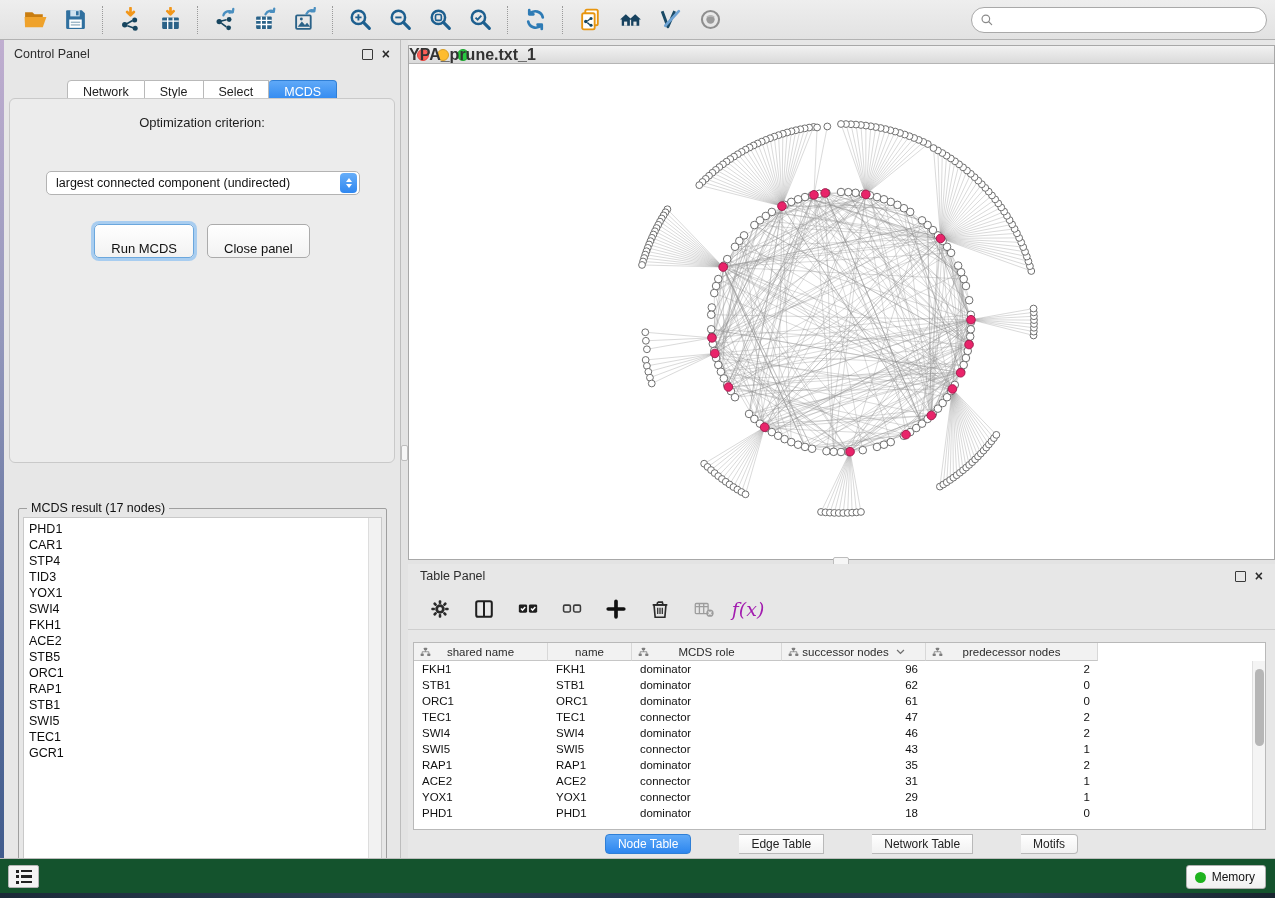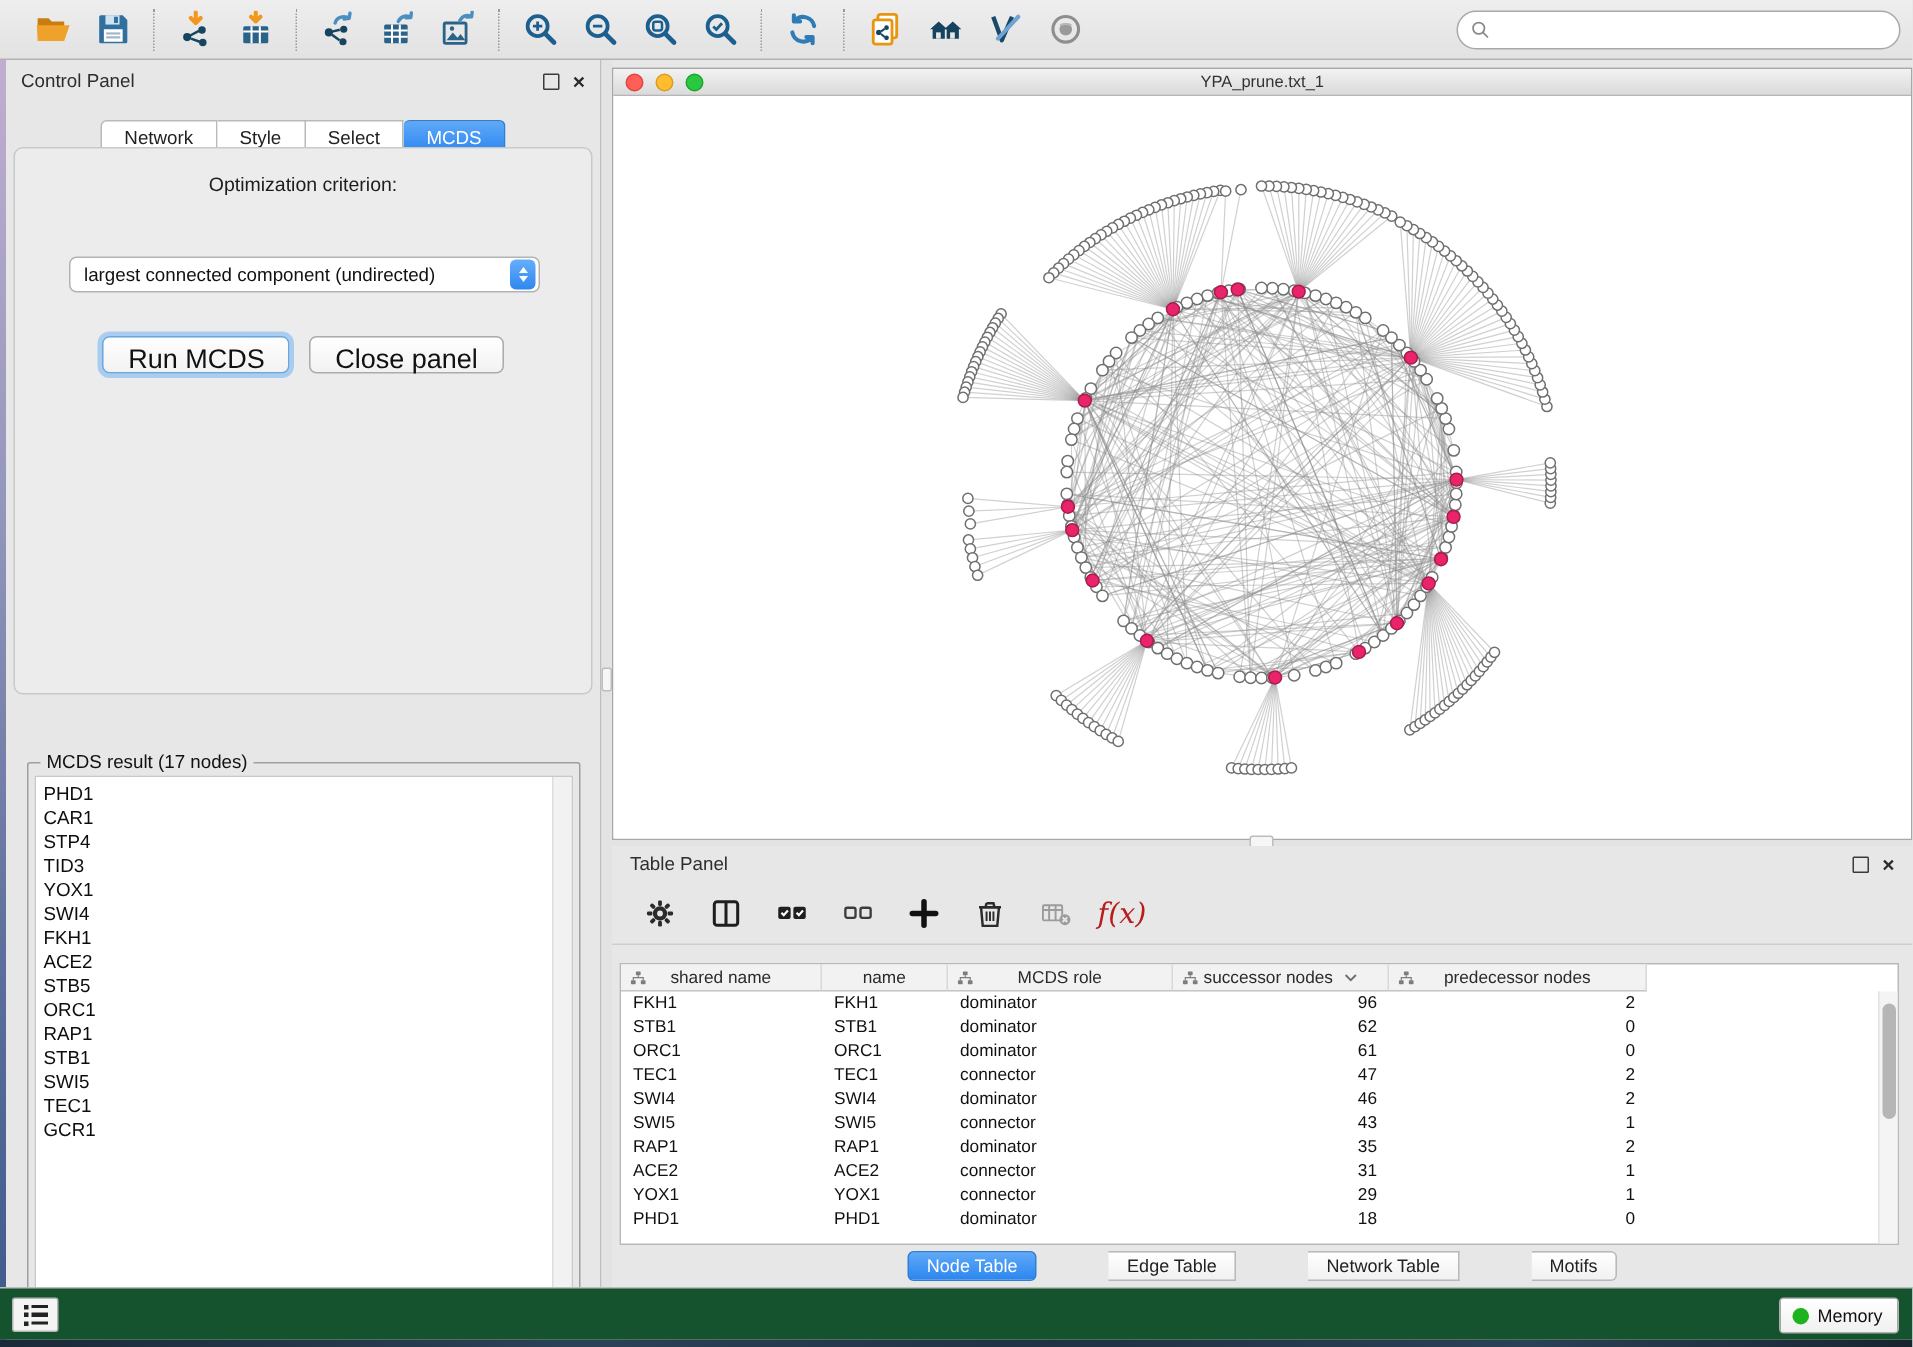--- a/index.html
+++ b/index.html
@@ -48,21 +48,21 @@
     background:#ececec; border:1px solid #c9c9c9; border-radius:6px; }
   .opt-label { text-align:center; margin-top:16px; font-size:13px; color:#1d1d1d; }
   .select-box { position:absolute; left:36px; top:36px; width:314px; height:24px; background:#fff;
     border:1px solid #b3b3b3; border-radius:5px; display:flex; align-items:center; margin-top:36px; }
   .select-value { flex:1; font-size:12.5px; padding-left:9px; color:#111; white-space:nowrap; }
   .select-stepper { width:17px; height:20px; margin-right:2px; border-radius:4px;
     background:linear-gradient(#66aef9,#2f87f0); display:flex; flex-direction:column; align-items:center; justify-content:center; gap:2px; }
   .arr-up { width:0; height:0; border-left:3.5px solid transparent; border-right:3.5px solid transparent; border-bottom:4.5px solid #fff; }
   .arr-dn { width:0; height:0; border-left:3.5px solid transparent; border-right:3.5px solid transparent; border-top:4.5px solid #fff; }
   .cp-buttons { position:absolute; left:0; top:125px; width:100%; display:flex; justify-content:center; gap:13px; }
-  .cp-btn { height:25px; padding:4px 16px; font-size:18px; background:linear-gradient(#ffffff,#f2f2f2);
+  .cp-btn { height:25px; padding:16px 16px; font-size:13px; background:linear-gradient(#ffffff,#f2f2f2);
     border:1px solid #ababab; border-radius:5px; color:#111; }
   .cp-btn.focused { box-shadow:0 0 0 3px #a8cdf0; border-color:#6ba7dd; }
 
   .result-fieldset { position:absolute; left:14px; top:468px; width:369px; height:371px;
     border:1px solid #9f9f9f; border-radius:2px; }
   .result-legend { position:absolute; left:8px; top:-8px; background:#e7e7e7; padding:0 4px; font-size:12.5px; color:#111; }
   .result-list { position:absolute; left:4px; top:8px; right:4px; bottom:4px; background:#fff;
     border:1px solid #c9c9c9; overflow:hidden; display:flex; }
   .result-items { flex:1; padding:3px 0 0 5px; }
   .result-item { font-size:12.5px; line-height:16px; color:#0d0d0d; }
@@ -75,35 +75,35 @@
 
   .network-window { position:absolute; left:408px; top:45px; width:867px; height:515px;
     border:1px solid #a8a8a8; background:#fff; }
   .net-titlebar { height:18px; background:linear-gradient(#f2f2f2,#dadada); border-bottom:1px solid #b5b5b5;
     display:flex; align-items:center; position:relative; }
   .traffic { display:flex; gap:8px; margin-left:8px; }
   .light { width:12px; height:12px; border-radius:50%; }
   .light.red { background:#ff5f57; border:1px solid #e0443e; }
   .light.yellow { background:#febc2e; border:1px solid #d89e24; }
   .light.green { background:#28c840; border:1px solid #1da52f; }
-  .net-title { position:absolute; left:0; right:0; text-align:center; font-size:11px; font-weight:normal; color:#333; }
+  .net-title { position:absolute; left:0; right:0; font-size:16px; font-weight:bold; color:#333; }
   .net-canvas { width:865px; height:495px; background:#fff; }
 
   .hsplitter { position:absolute; left:408px; top:560px; width:867px; height:4px; background:#e3e3e3; }
   .hsplit-handle { position:absolute; left:425px; top:-3px; width:16px; height:9px;
     background:#f6f6f6; border:1px solid #bdbdbd; border-radius:2px; }
 
   
   .table-panel { position:absolute; left:408px; top:564px; width:867px; height:294px; background:#e7e7e7; }
   .tp-header { height:24px; display:flex; align-items:center; padding:0 12px; }
   .tp-toolbar { height:42px; display:flex; align-items:center; gap:16px; padding-left:18px;
     border-bottom:1px solid #cfcfcf; }
   .tp-tool { width:28px; height:28px; border:none; background:none; display:flex; align-items:center; justify-content:center; }
   .tp-tool svg { width:22px; height:22px; }
-  .fx-label { font-family:"DejaVu Serif", serif; font-style:italic; font-size:19px; color:#b91c1c; }
+  .fx-label { font-family:"DejaVu Serif", serif; font-style:italic; font-size:19px; color:#a21caf; }
 
   .table-wrap { position:absolute; left:5px; top:78px; width:853px; height:188px; background:#fff;
     border:1px solid #b9b9b9; }
   .thead { display:flex; height:18px; }
   .th { background:#f2f2f2; border-right:1px solid #d8d8d8; border-bottom:1px solid #c6c6c6;
     display:flex; align-items:center; justify-content:center; gap:5px; font-size:11.5px; color:#2b2b2b; position:relative; }
   .th svg.tree { width:11px; height:10px; position:absolute; left:6px; }
   .th svg.chev { width:9px; height:6px; margin-left:2px; }
   .tbody { position:absolute; left:0; top:18px; right:13px; bottom:0; overflow:hidden; }
   .tr { display:flex; height:16px; align-items:center; }

